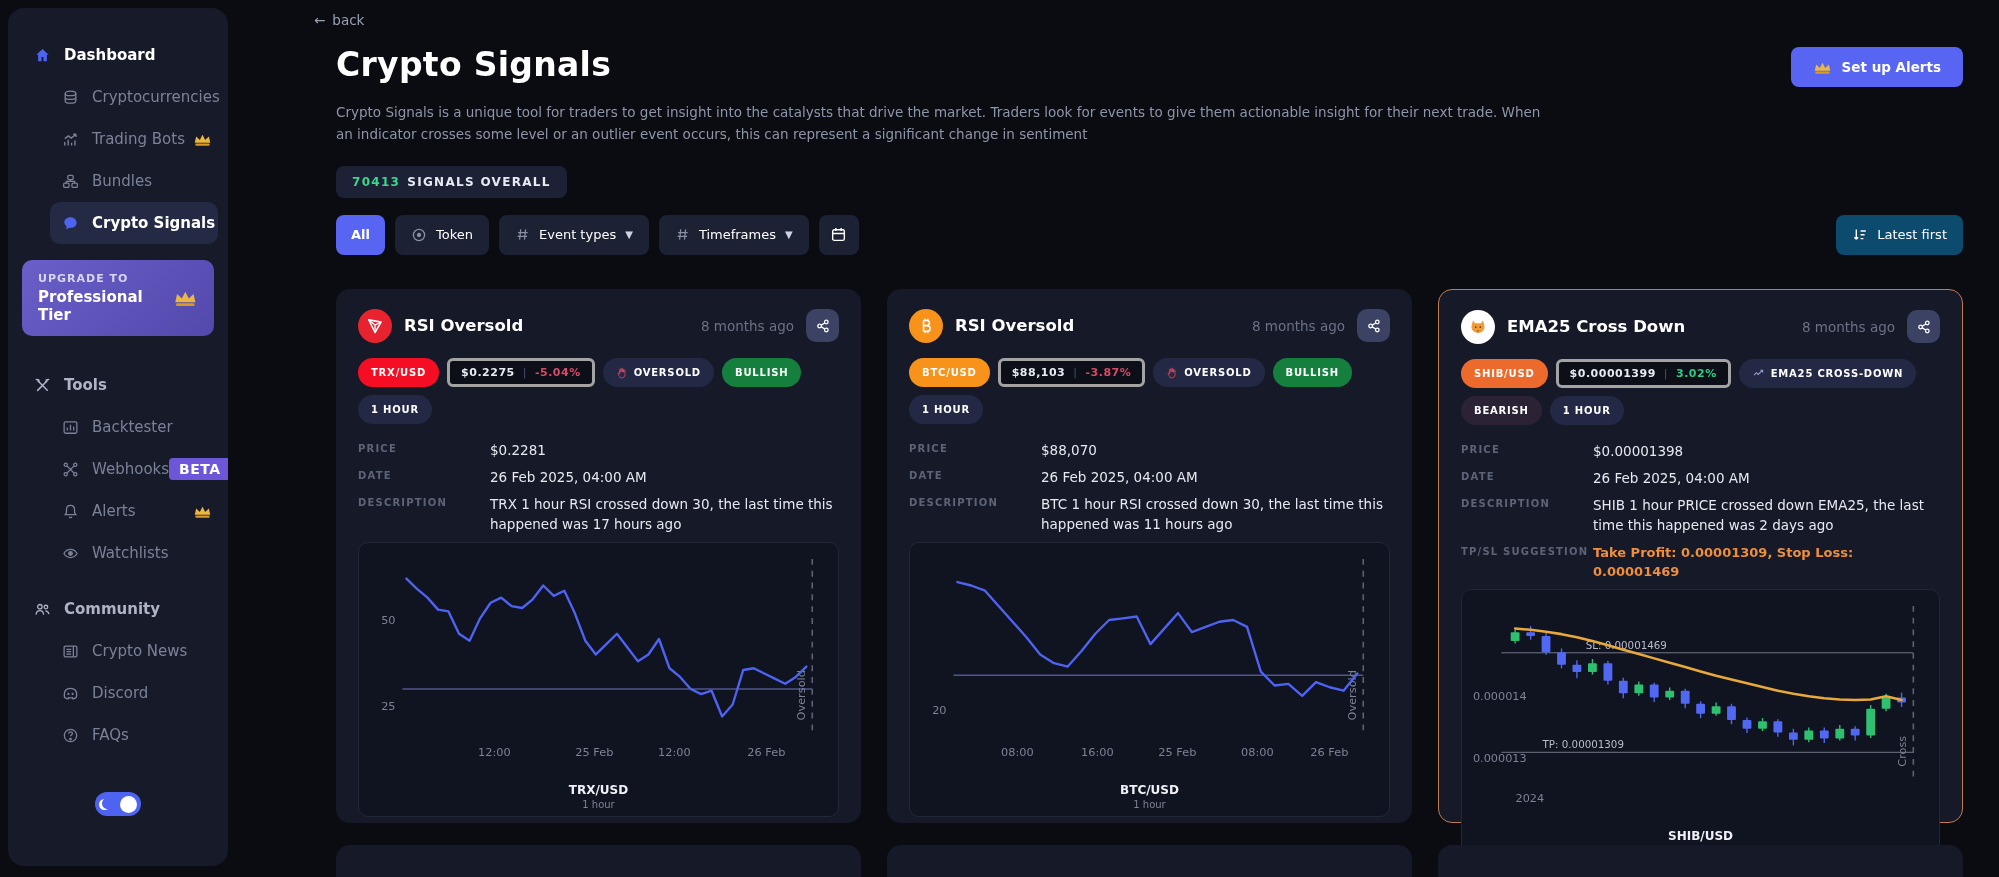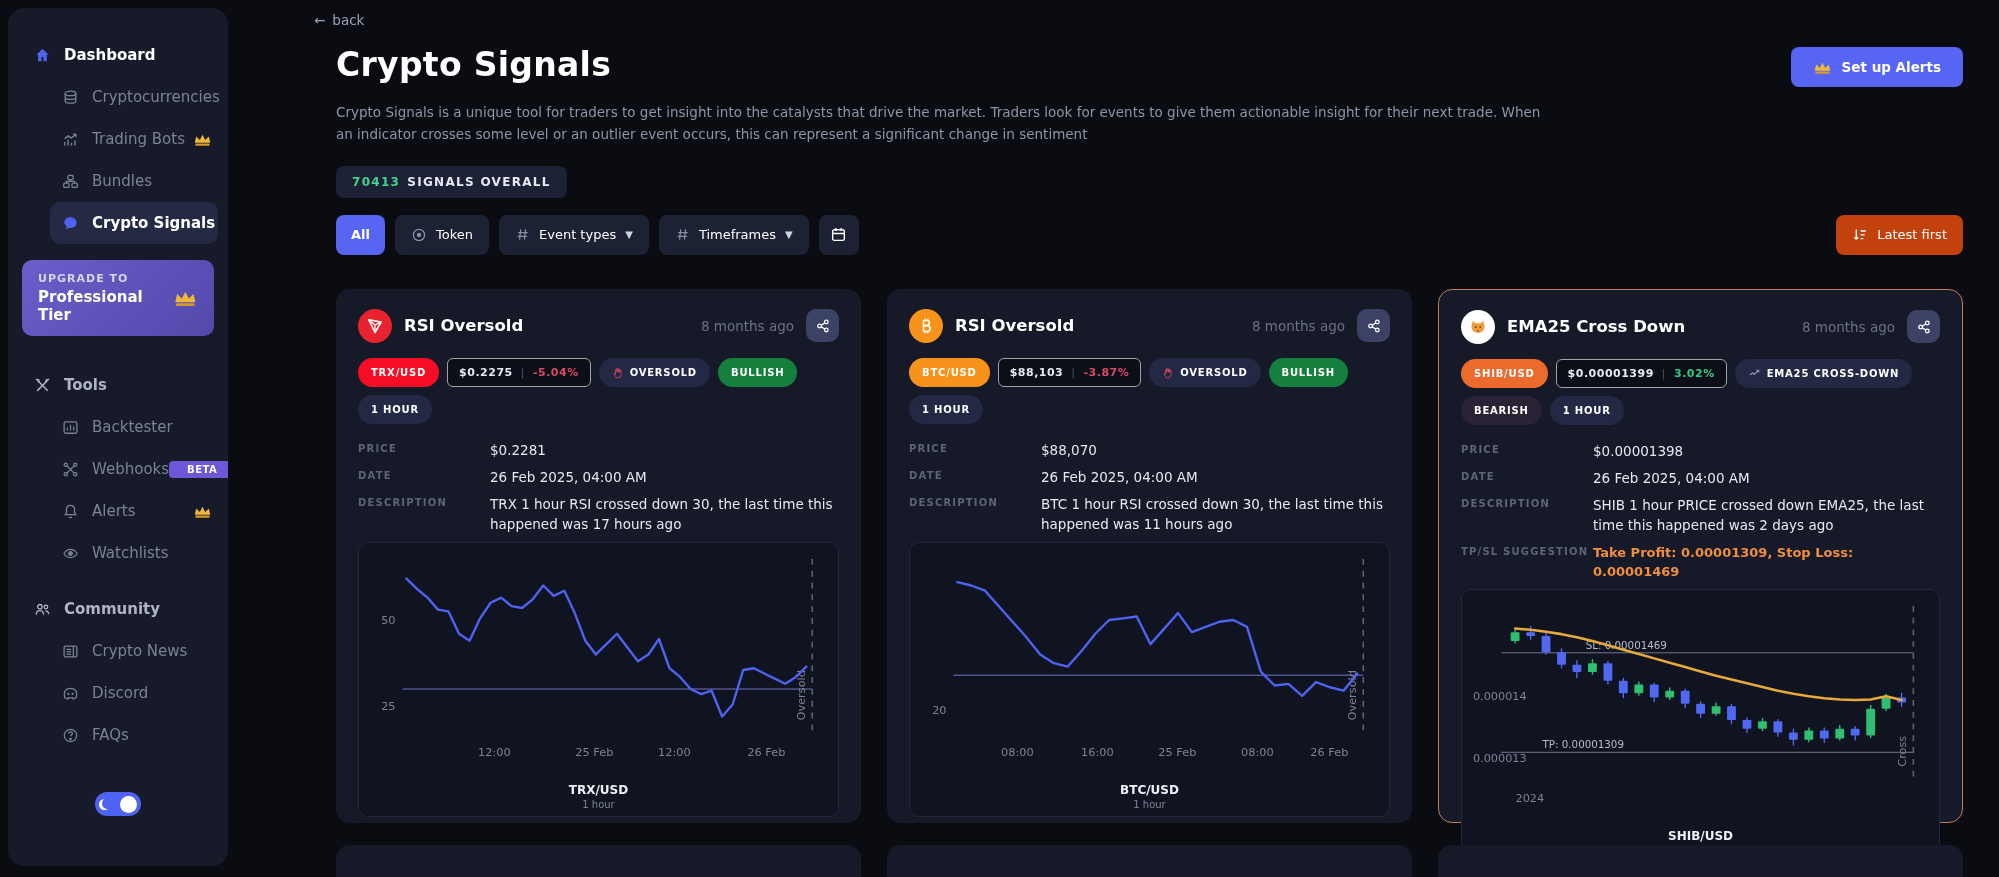--- a/index.html
+++ b/index.html
@@ -13,21 +13,21 @@
   .nav-row { position:relative; display:flex; align-items:center; height:42px;
     padding-left:26px; color:#7b8298; font-size:15px; cursor:pointer; }
   .nav-row .ico { width:17px; height:17px; margin-right:13px; flex:0 0 17px; }
   .nav-row.sub { padding-left:54px; }
   .nav-row.parent { color:#aeb3c6; font-weight:bold; }
   .nav-row.root-active { color:#ffffff; font-weight:bold; }
   .nav-row.selected { background:#242a44; border-radius:10px; margin:0 10px 0 42px;
     padding-left:12px; color:#fff; font-weight:bold; }
   .nav-row.selected .ico { color:#4f63f2; }
   .beta-badge { margin-left:auto; margin-right:14px; background:#6d57d8; color:#fff;
-    font-size:10px; font-weight:bold; letter-spacing:.5px; padding:3px 18px; border-radius:4px; }
+    font-size:14px; font-weight:bold; letter-spacing:.5px; padding:3px 10px; border-radius:4px; }
   .row-crown { margin-left:auto; margin-right:16px; width:19px; height:15px; }
   .upgrade { margin:16px 14px 14px 14px; border-radius:10px; padding:12px 16px;
     background:linear-gradient(135deg,#6a5fc9,#5348ab); display:flex; align-items:center;
     justify-content:space-between; cursor:pointer; }
   .upgrade .kicker { font-size:11px; font-weight:bold; letter-spacing:1px; color:#d9d6f2; }
   .upgrade .tier { font-size:15px; font-weight:bold; color:#fff; margin-top:3px; }
   .upgrade .crown-big { width:26px; height:20px; }
   .sect-gap { height:14px; }
   .toggle-wrap { display:flex; justify-content:center; margin-top:36px; }
   .toggle { width:46px; height:24px; border-radius:13px; background:#4f63f2;
@@ -48,21 +48,21 @@
   .signals-badge { display:inline-flex; gap:7px; margin-top:20px; background:#1c2136;
     border-radius:8px; padding:9px 16px; font-size:12px; font-weight:bold; letter-spacing:1.3px; }
   .signals-badge .num { color:#3fd68b; }
   .filters { display:flex; align-items:center; gap:10px; margin-top:17px; }
   .fbtn { display:flex; align-items:center; gap:9px; height:40px; padding:0 16px;
     background:#1c2134; border:none; border-radius:8px; color:#fff; font-size:13px;
     font-weight:400; font-family:inherit; cursor:pointer; }
   .fbtn .gicon { color:#8b90a5; }
   .fbtn.all { background:#5865f2; padding:0 15px; font-weight:bold; }
   .fbtn.iconbtn { width:40px; padding:0; justify-content:center; }
-  .fbtn.sort { margin-left:auto; background:#c2410c; }
+  .fbtn.sort { margin-left:auto; background:#0c4a6e; }
   .chev { color:#cfd2e0; font-size:10px; }
 
   
   .cards { display:flex; gap:26px; margin-top:34px; }
   .card { width:525px; height:534px; background:#161927; border-radius:14px;
     padding:20px 22px 16px 22px; display:flex; flex-direction:column; }
   .card.highlight { border:1px solid #c07b4e; }
   .card-head { display:flex; align-items:center; }
   .coin { width:34px; height:34px; border-radius:50%; display:flex; align-items:center;
     justify-content:center; flex:0 0 34px; }
@@ -71,21 +71,21 @@
   .card-time { margin-left:auto; color:#6b7186; font-size:13.5px; }
   .share-btn { width:33px; height:33px; margin-left:12px; border:none; border-radius:10px;
     background:#3b4264; display:flex; align-items:center; justify-content:center; cursor:pointer; }
   .tags { display:flex; flex-wrap:wrap; gap:8px; margin-top:15px; }
   .tag { display:inline-flex; align-items:center; gap:6px; height:29px; padding:0 13px;
     border-radius:16px; background:#232945; color:#fff; font-size:10px; font-weight:bold;
     letter-spacing:.8px; white-space:nowrap; }
   .tag.bullish { background:#15803d; }
   .tag.bearish { background:#2b2236; }
   .chip { display:inline-flex; align-items:center; gap:8px; height:29px; padding:0 11px;
-    border-radius:6px; background:#0c0e18; border:1px solid #a3a3a3; font-size:11px;
+    border-radius:6px; background:#0c0e18; border:3px solid #a3a3a3; font-size:11px;
     font-weight:bold; letter-spacing:.5px; }
   .chip .sep { color:#4a5070; font-weight:normal; }
   .chip .down { color:#d94a66; }
   .chip .up { color:#2ecc83; }
   .details { margin-top:16px; }
   .drow { display:flex; margin-bottom:7px; }
   .dlabel { flex:0 0 132px; color:#5d6478; font-size:10px; font-weight:bold;
     letter-spacing:1.2px; padding-top:3px; }
   .dvalue { color:#e7e9f2; font-size:13.5px; line-height:1.5; }
   .dvalue.tpsl { color:#ef8f3d; font-weight:600; font-size:13px; }

